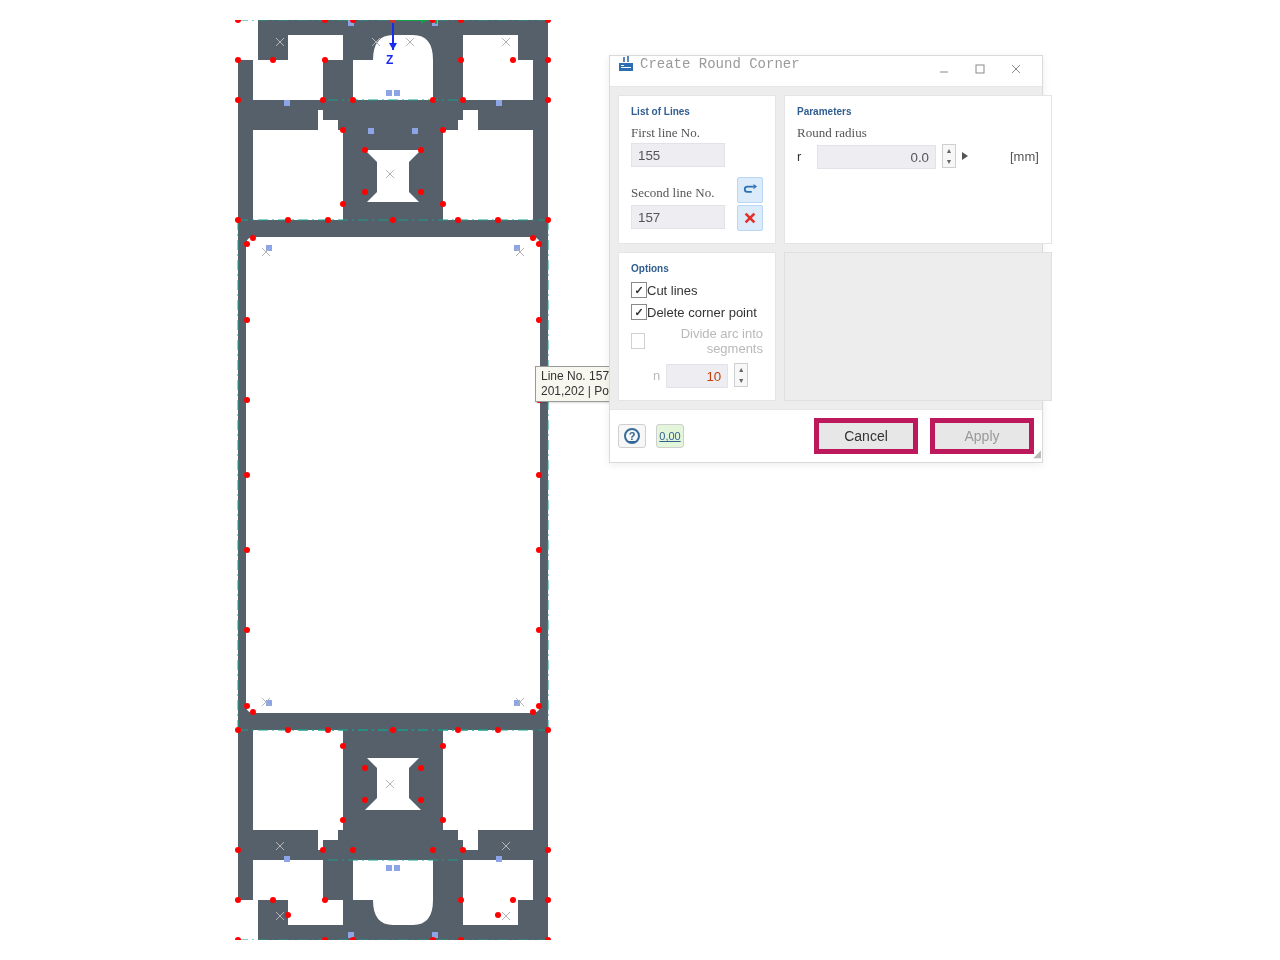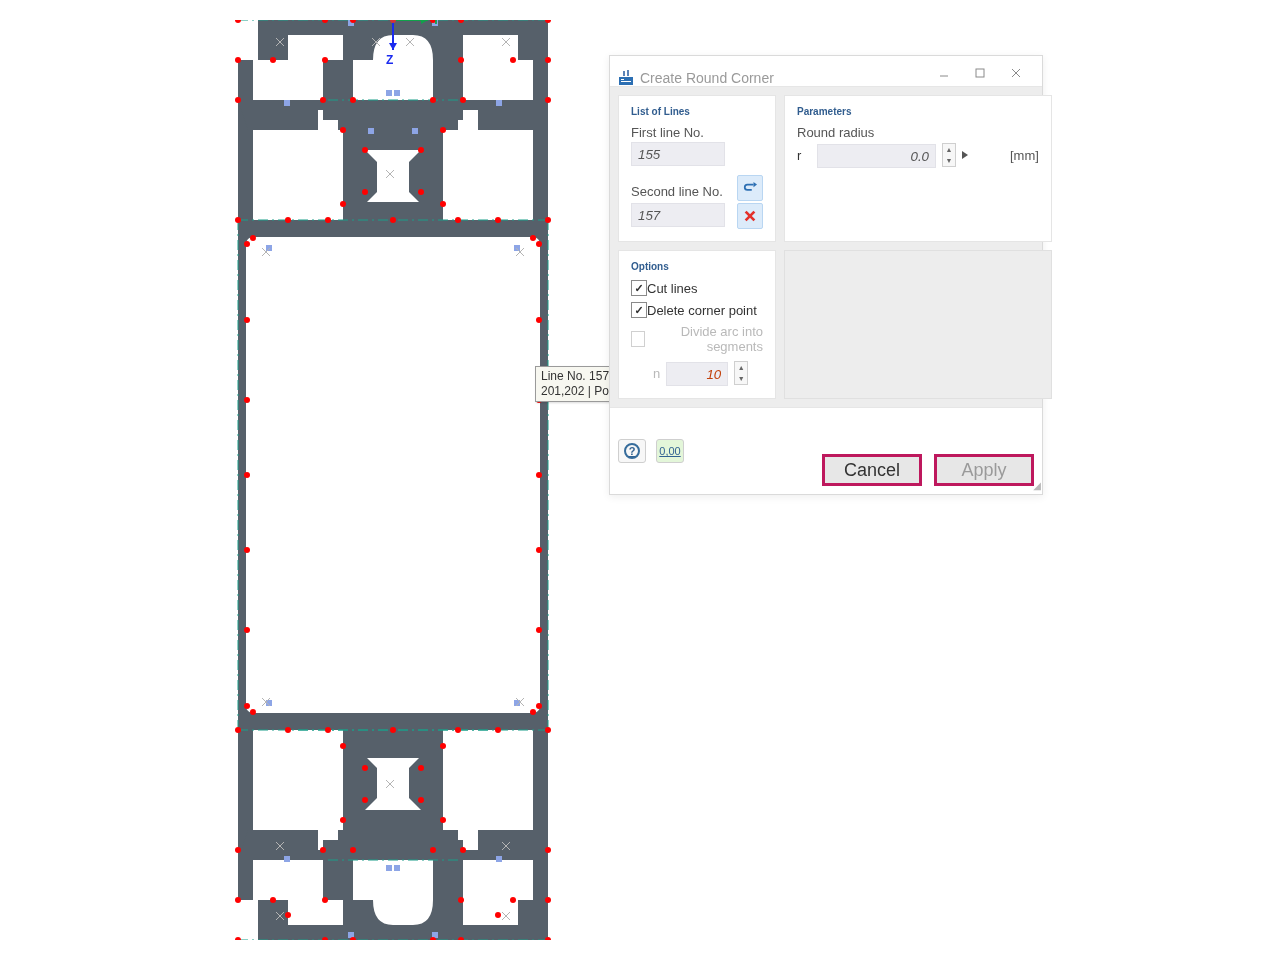--- a/index.html
+++ b/index.html
@@ -20,24 +20,25 @@
     left: 609px;
     top: 55px;
     width: 432px;
     background: #F1F1F1;
     border: 1px solid #DADADA;
     box-shadow: 0 2px 8px rgba(0,0,0,.07);
   }
   .titlebar {
     height: 30px;
     display: flex;
-    align-items: flex-end;
+    align-items: flex-start;
     padding: 0 8px;
     background: #FFFFFF;
     border-bottom: 1px solid #E6E6E6;
+    font-family: Liberation Mono, monospace;
   }
   .titlebar .appicon {
     width: 16px; height: 16px;
     margin-right: 6px;
     display:inline-flex;align-items:center;justify-content:center;
   }
   .titlebar .title {
     flex: 1;
     color: #9A9A9A;
     font-size: 14px;
@@ -64,30 +65,30 @@
   }
   .panel h3 {
     margin:0 0 8px 0;
     color:#315D8F;
     font-size:10px;
     font-weight:600;
   }
   .field-label {
     color:#555;
     margin-top:4px;
+    font-family:Liberation Serif, serif;
   }
   .text-input {
     width: 80px;
     height:22px;
     background:#EDEDF2;
     border:1px solid #E2E2E8;
     padding:0 6px;
     color:#555;
     margin-top:2px;
-    font-style:italic;
   }
 
   .line-row {
     display:flex;
     align-items:center;
     gap:6px;
     margin-top:2px;
   }
 
   .iconbtn {
@@ -133,22 +134,22 @@
   .roundbtn{
     width:26px;height:22px;border:1px solid #CFCFCF;border-radius:3px;
     display:flex;align-items:center;justify-content:center;
     background:#F7F7F7;
   }
   .roundbtn.green{background:#E3F6D9;}
   .roundbtn span{font-size:11px;color:#326292;text-decoration:underline;}
   .help-circle{width:16px;height:16px;border-radius:50%;border:2px solid #366C9B;box-sizing:border-box;display:flex;align-items:center;justify-content:center;font-size:12px;font-weight:bold;color:#366C9B;}
   .btnbar{margin-left:auto;display:flex;gap:12px;}
   .btn{
-    width:94px;height:26px;background:#E7E7E7;border:3px solid #be185d;
-    display:flex;align-items:center;justify-content:center;font-size:18px;margin-top:38px;
+    width:94px;height:26px;background:#E7E7E7;border:5px solid #be185d;
+    display:flex;align-items:center;justify-content:center;font-size:14px;
   }
   .btn.disabled{color:#9A9A9A;}
   .resize-grip{position:absolute;right:3px;bottom:3px;font-size:10px;color:#B9B9B9;letter-spacing:-2px;}
 
   
   .tooltip{
     position:absolute;
     left:535px; top:366px;
     background:#F7F7F0;
     border:1px solid #9A9A9A;

